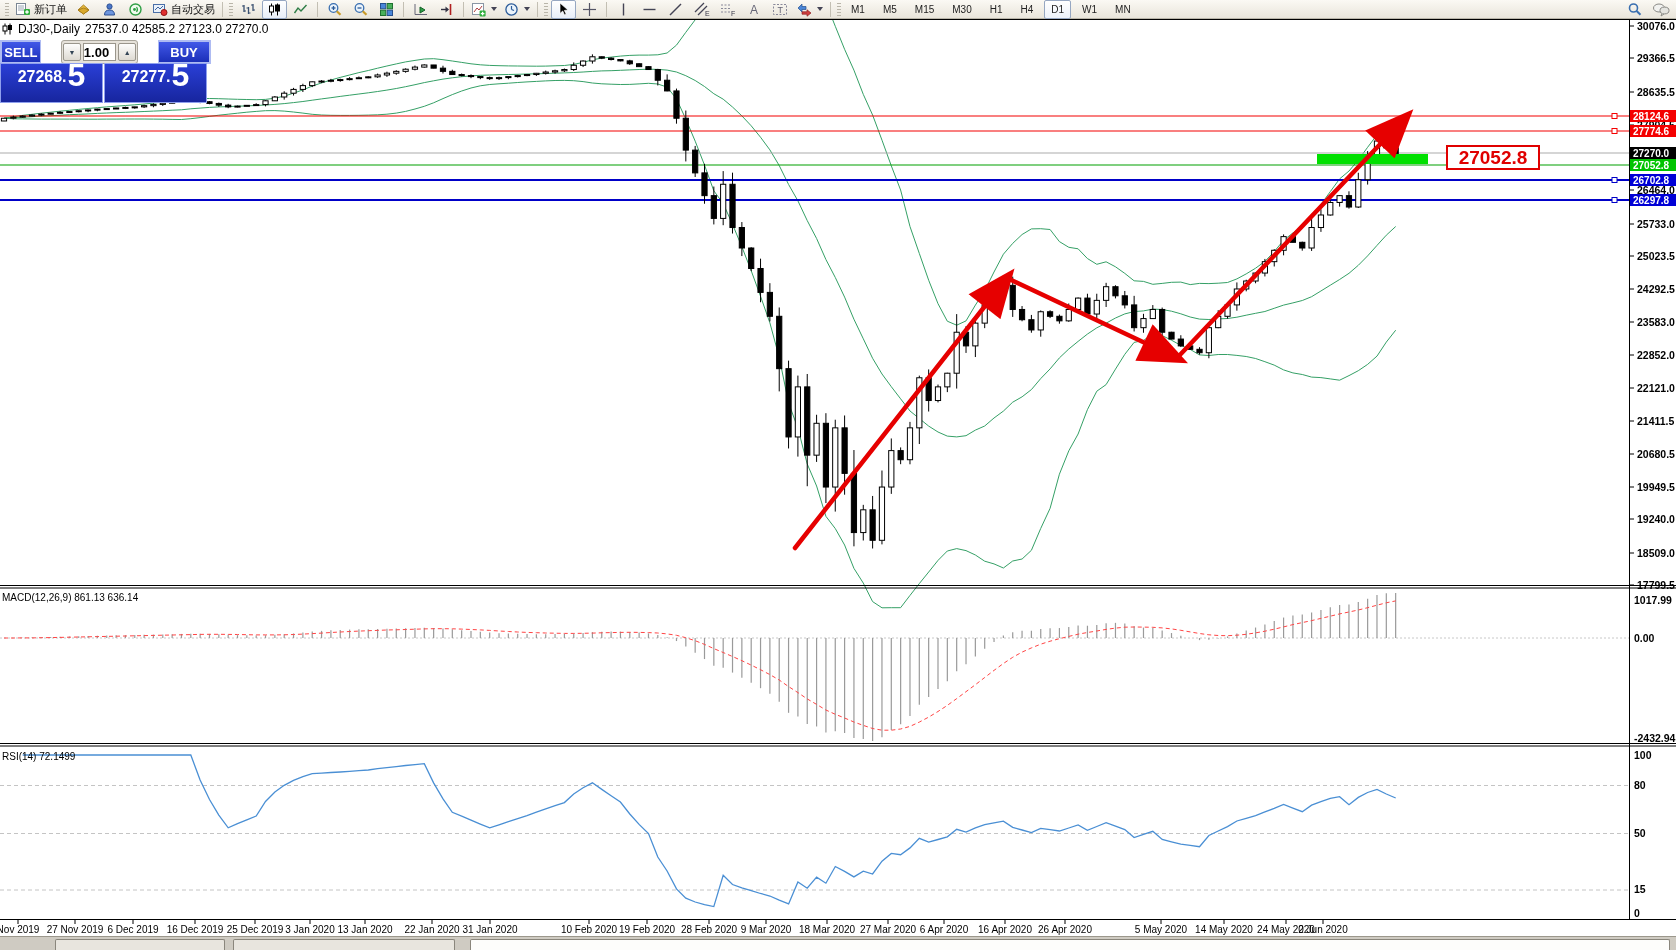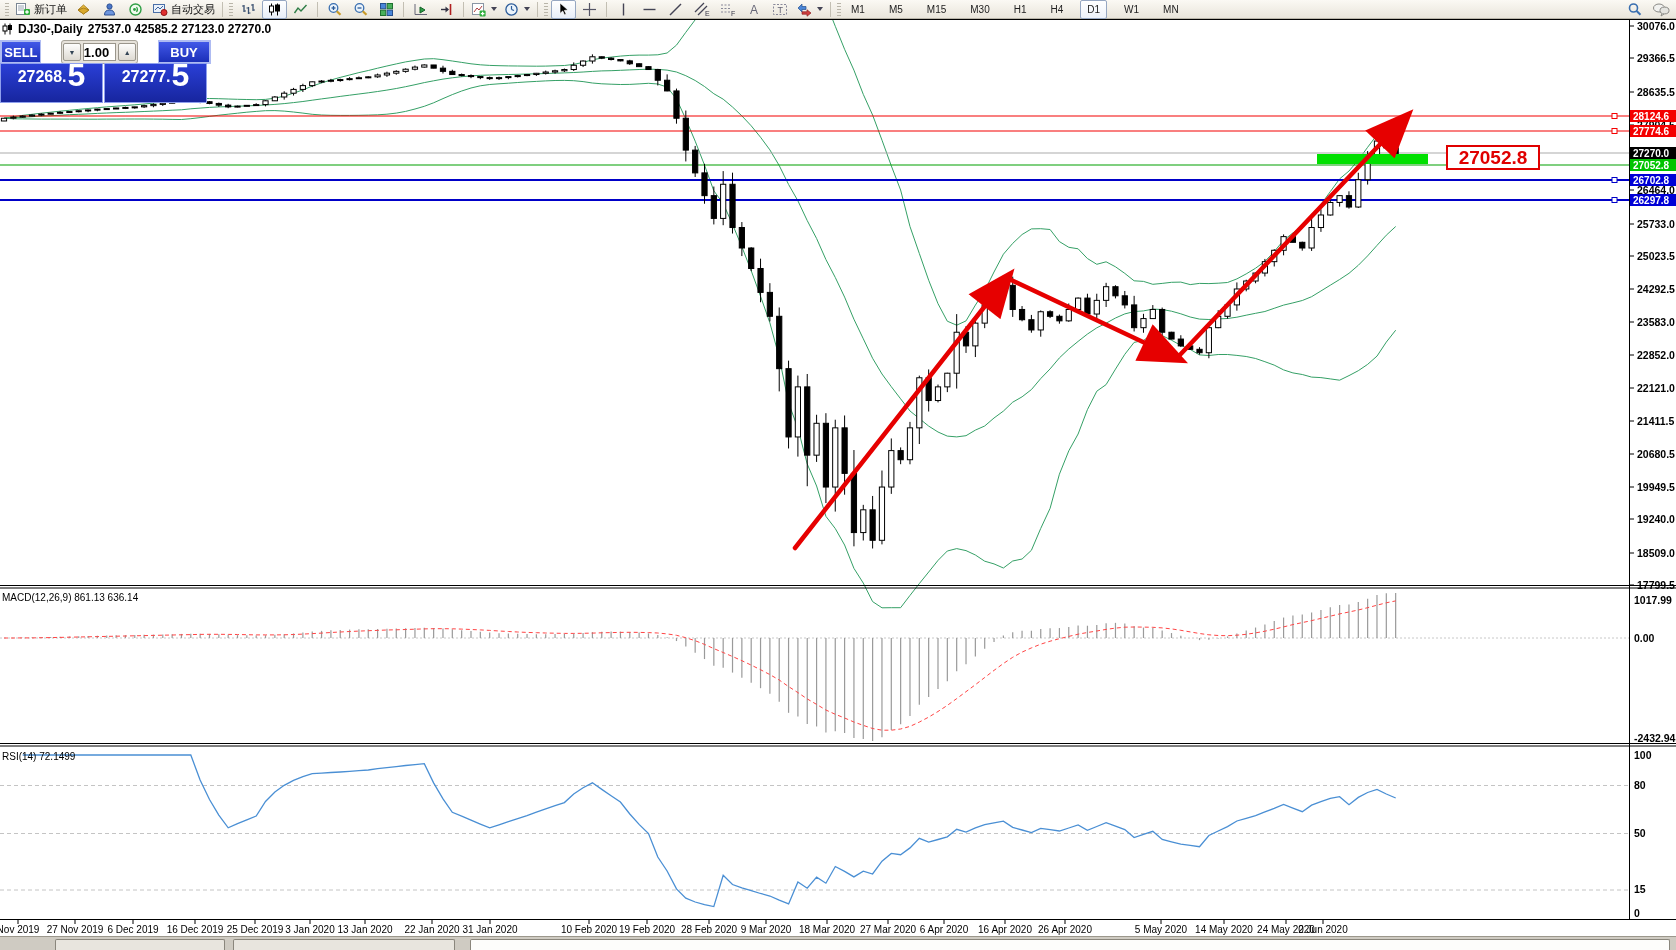--- a/index.html
+++ b/index.html
@@ -18,21 +18,21 @@
   .grip{width:4px;height:13px;margin:0 2px;flex:0 0 auto;
     background:repeating-linear-gradient(180deg,#b9b5a9 0 1px,transparent 1px 3px)}
   .caret{width:0;height:0;border-left:3px solid transparent;border-right:3px solid transparent;
     border-top:4px solid #445;margin-left:2px}
   .tf-btn{font-size:10px;color:#222;padding:1px 6px;height:15px;display:flex;align-items:center;
     border:1px solid transparent;border-radius:2px}
   .tf-btn.active{background:linear-gradient(#fff,#EDF2FA);border-color:#96A7C2}
   .tb-spacer{flex:1}
   
   .chart-title{position:absolute;left:2px;top:22px;z-index:20;display:flex;align-items:center;
-    gap:5px;font-size:12px;font-weight:bold;color:#000;white-space:nowrap}
+    gap:5px;font-size:12px;font-weight:normal;color:#000;white-space:nowrap}
   
   .trade-panel{position:absolute;left:0;top:40px;width:211px;z-index:30;font-weight:bold}
   .tp-row1{display:flex;height:24px}
   .btn-sell,.btn-buy{color:#fff;font-size:13px;display:flex;align-items:center;justify-content:center;
     background:linear-gradient(#4158E8,#1B2FB8);border:2px solid #AEBBF2;border-radius:0;box-sizing:border-box}
   .btn-sell{width:44px;border-right-width:1px}
   .btn-buy{width:57px;border-left-width:1px}
   .vol-box{flex:1;display:flex;align-items:center;background:#E6E2DA;border:1px solid #A8A49A;
     border-radius:3px;margin:0 20px;box-sizing:border-box;padding:1px}
   .vol-step{width:18px;height:18px;background:linear-gradient(#FDFDFC,#DEDAD2);border:1px solid #9A968C;
@@ -272,21 +272,21 @@
       <svg width="16" height="15" viewBox="0 0 16 15">
         <polygon points="2,6 6,2 6,4.5 10,4.5 10,7.5 6,7.5 6,10" fill="#4A86D8" stroke="#26508E" stroke-width="0.7"></polygon>
         <polygon points="14,9 10,5.8 10,7.8 5,7.8 5,10.2 10,10.2 10,12.2" fill="#D04040" stroke="#8E2020" stroke-width="0.7" transform="translate(1,2)"></polygon>
       </svg>
       <span class="caret"></span>
     </div>
 
     <div class="tsep"></div>
     <div class="grip"></div>
 
-    <div id="tfbar" style="display:flex;align-items:flex-end;gap:10px">
+    <div id="tfbar" style="display:flex;align-items:flex-end;gap:4px">
         <div class="tf-btn">M1</div>
         <div class="tf-btn">M5</div>
         <div class="tf-btn">M15</div>
         <div class="tf-btn">M30</div>
         <div class="tf-btn">H1</div>
         <div class="tf-btn">H4</div>
         <div class="tf-btn active">D1</div>
         <div class="tf-btn">W1</div>
         <div class="tf-btn">MN</div>
       </div>

